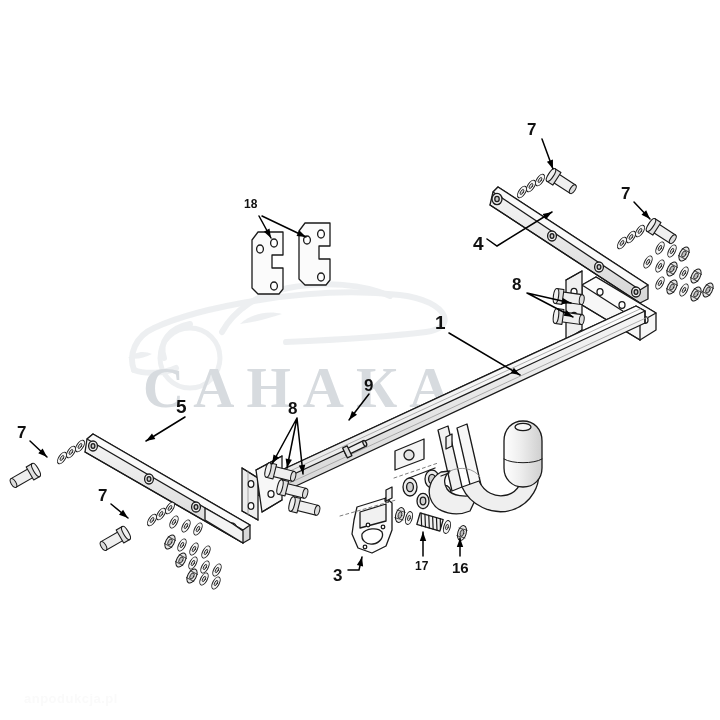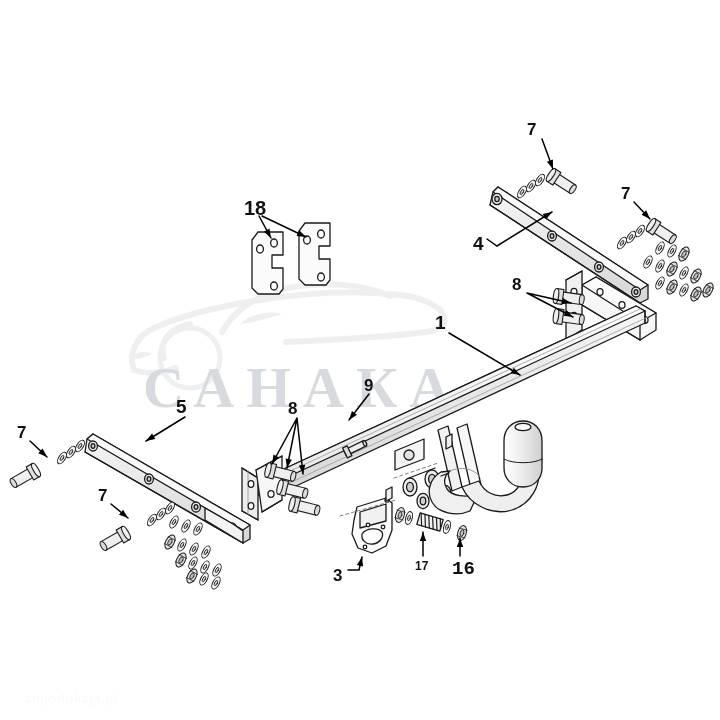--- a/index.html
+++ b/index.html
@@ -460,17 +460,17 @@
       <div class="lbl" style="left: 176px; top: 397px; font-size: 19px;">5</div>
       <div class="lbl" style="left: 527px; top: 121px; font-size: 17px;">7</div>
       <div class="lbl" style="left: 621px; top: 185px; font-size: 17px;">7</div>
       <div class="lbl" style="left: 17px; top: 424px; font-size: 17px;">7</div>
       <div class="lbl" style="left: 98px; top: 487px; font-size: 17px;">7</div>
       <div class="lbl" style="left: 512px; top: 276px; font-size: 17px;">8</div>
       <div class="lbl" style="left: 288px; top: 400px; font-size: 17px;">8</div>
       <div class="lbl" style="left: 364px; top: 377px; font-size: 17px;">9</div>
       <div class="lbl" style="left: 333px; top: 567px; font-size: 17px;">3</div>
       <div class="lbl" style="left: 415px; top: 560px; font-size: 12px;">17</div>
-      <div class="lbl" style="left: 452px; top: 560px; font-size: 19px; font-family: Liberation Mono, monospace;">16</div>
-      <div class="lbl" style="left: 244px; top: 198px; font-size: 20px;">18</div>
+      <div class="lbl" style="left: 452px; top: 560px; font-size: 15px;">16</div>
+      <div class="lbl" style="left: 244px; top: 198px; font-size: 12px;">18</div>
     </div>
 
 </div>
 
 </body></html>

